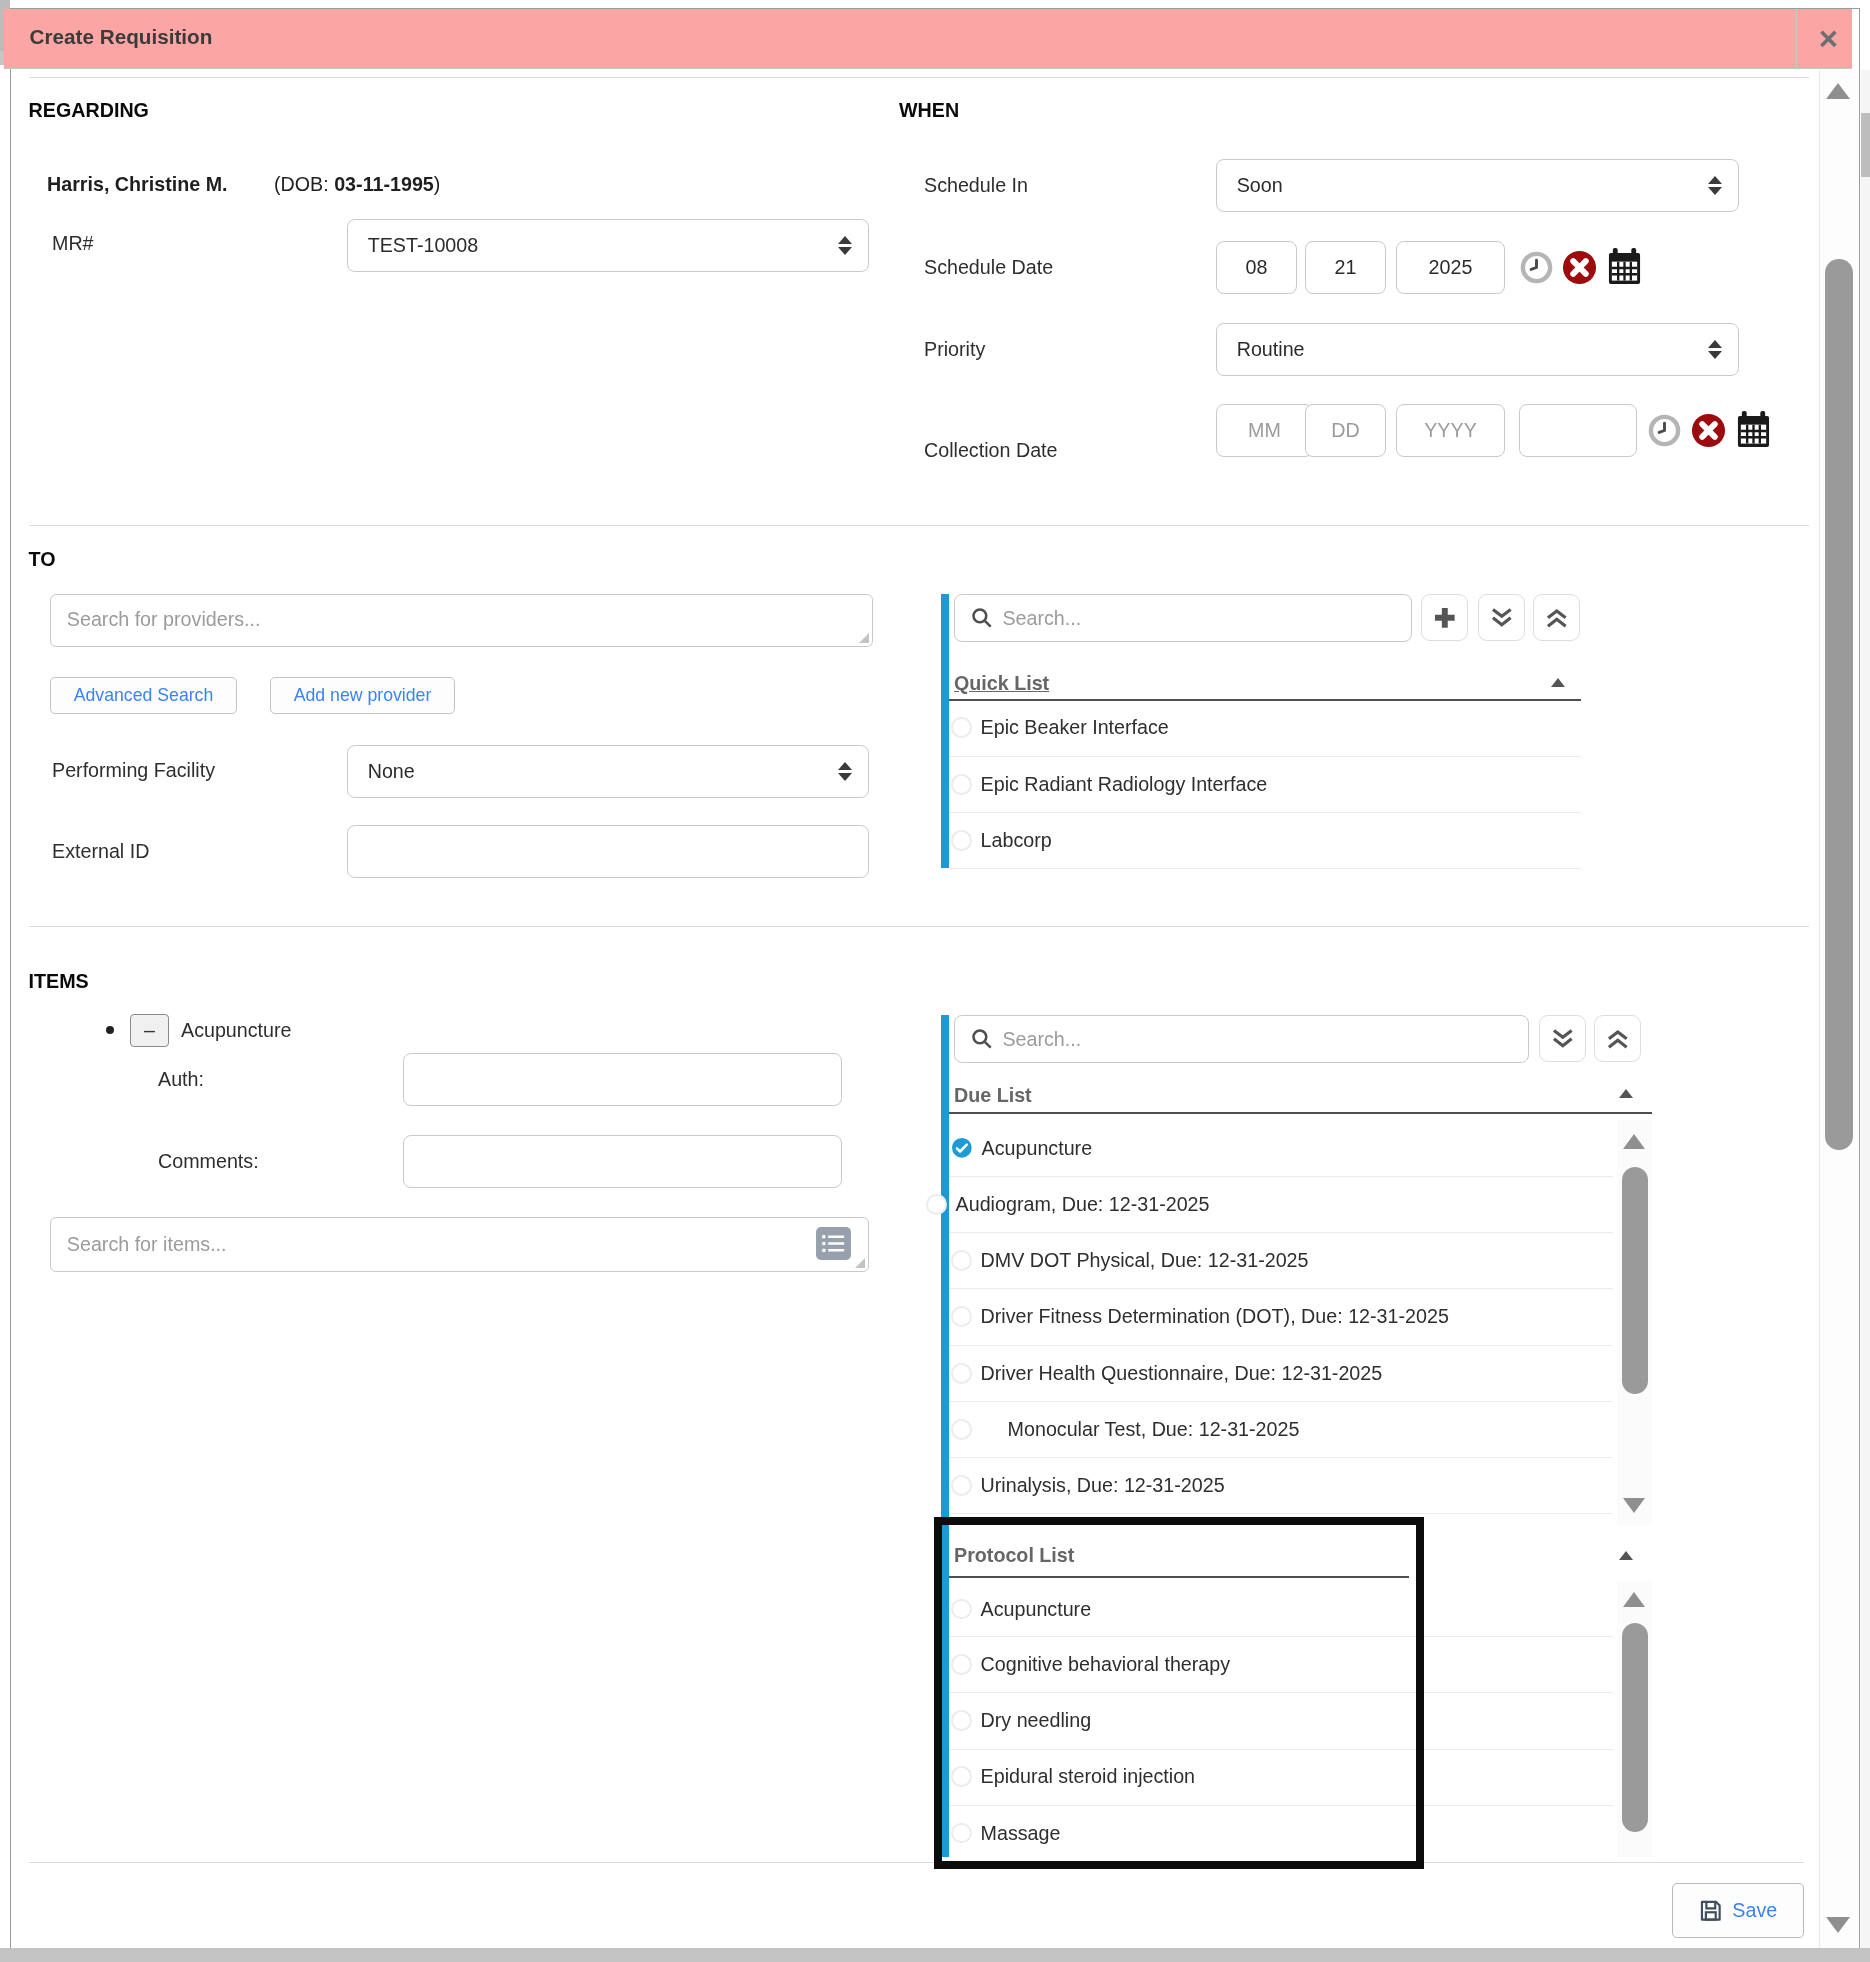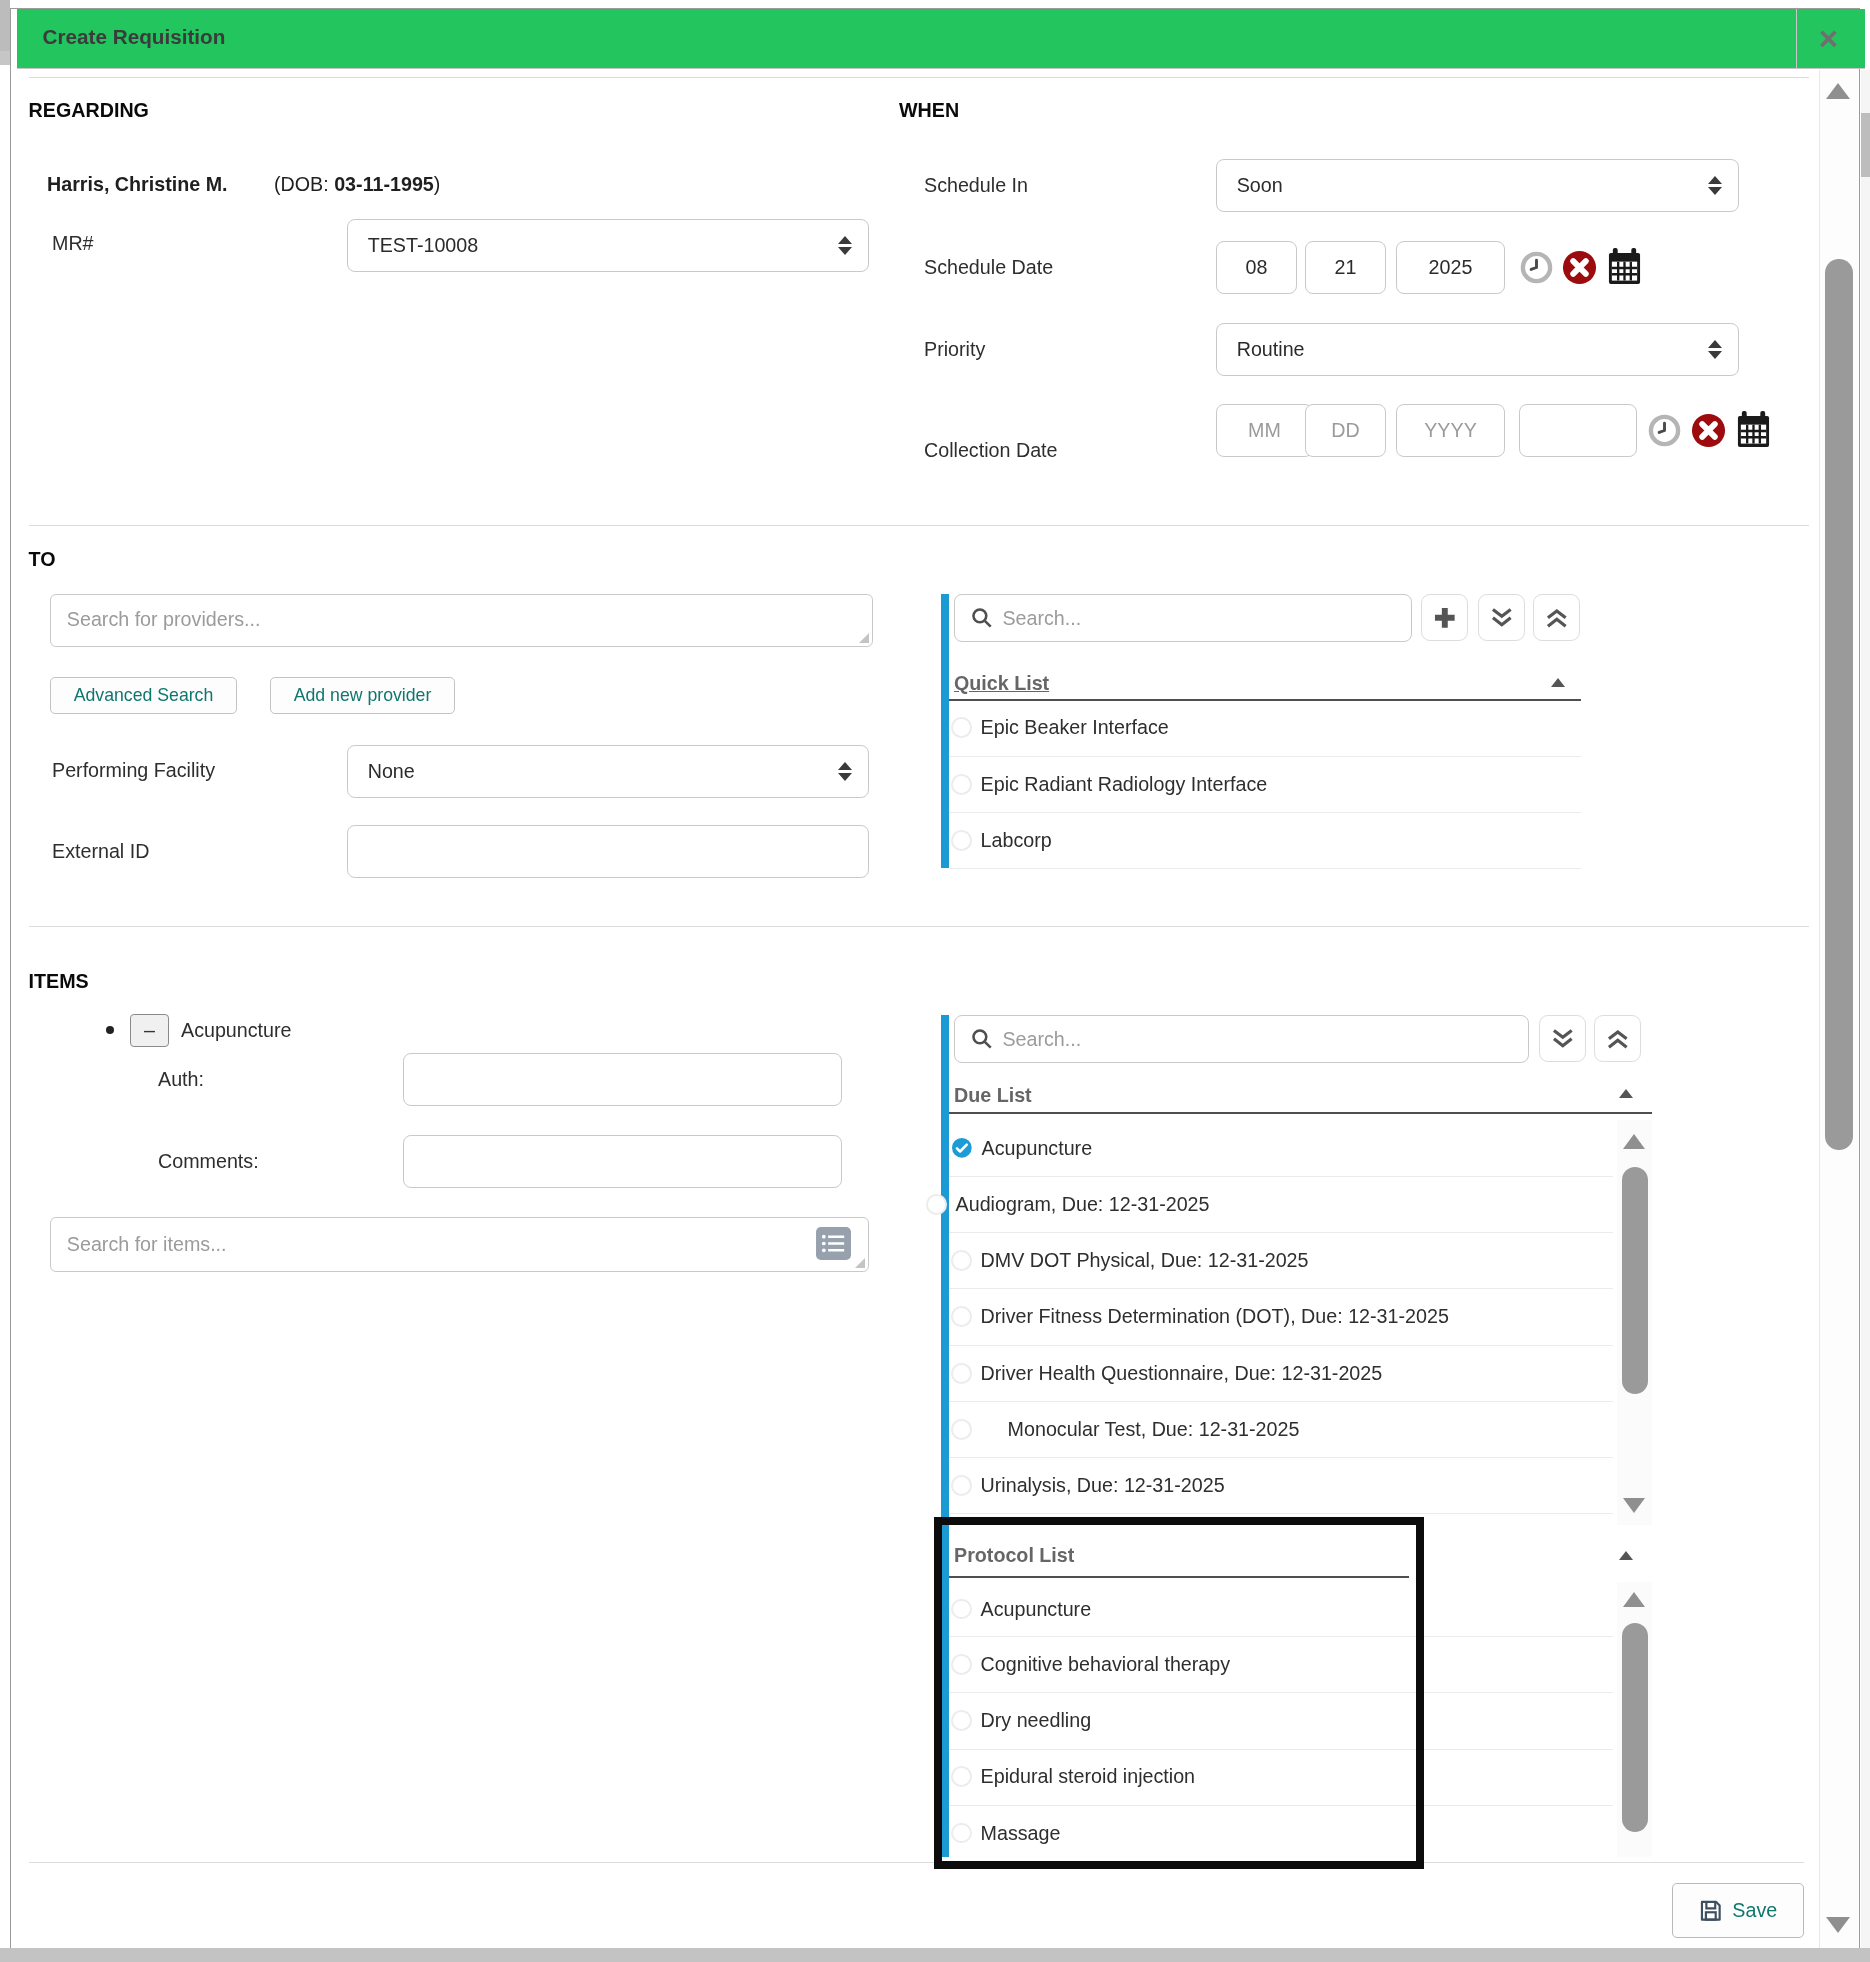--- a/index.html
+++ b/index.html
@@ -11,21 +11,21 @@
   .inp{border:1px solid #c9c9c9;border-radius:7.9px;background:#fff;font-size:19.7px;color:#2b2b2b;
        font-family:"Liberation Sans","DejaVu Sans",sans-serif;padding:0 15.8px;outline:none;}
   .inp::placeholder{color:#9b9b9b;opacity:1;}
   .sel{display:flex;align-items:center;justify-content:space-between;border:1px solid #c9c9c9;
        border-radius:7.9px;background:#fff;font-size:19.7px;color:#2b2b2b;padding:0 15.8px 0 19.7px;}
   .sortArrows{display:inline-flex;flex-direction:column;gap:3.9px;align-items:center;}
   .sortArrows i{display:block;width:0;height:0;border-left:7.9px solid transparent;border-right:7.9px solid transparent;}
   .sortArrows .u{border-bottom:8.9px solid #3a3a3a;}
   .sortArrows .d{border-top:8.9px solid #3a3a3a;}
   .btn{display:flex;align-items:center;justify-content:center;border:1px solid #c3c3c3;border-radius:4.9px;
-       background:#fdfdfd;font-size:17.7px;color:#0f766e;}
+       background:#fdfdfd;font-size:17.7px;color:#3b82f6;}
   .iconbtn{display:flex;align-items:center;justify-content:center;border:1px solid #ddd;border-radius:8.9px;background:#fff;}
   .panelTitle{font-size:19.7px;font-weight:700;color:#666;}
   .caretUp{width:0;height:0;border-left:7.9px solid transparent;border-right:7.9px solid transparent;border-bottom:9.9px solid #555;}
   .listRow{display:flex;align-items:center;font-size:19.7px;color:#2e2e2e;}
   .radioDot{width:16.7px;height:16.7px;border-radius:50%;border:2px solid #ececec;background:#fff;flex:0 0 auto;margin-right:8.9px;}
   .divline{background:#ebebeb;height:1px;}
   .hr{background:#dcdcdc;height:1px;}
   .triUp{width:0;height:0;border-left:12.8px solid transparent;border-right:12.8px solid transparent;border-bottom:16.7px solid #8f8f8f;}
   .triDown{width:0;height:0;border-left:12.8px solid transparent;border-right:12.8px solid transparent;border-top:16.7px solid #8f8f8f;}
   .triUpSm{width:0;height:0;border-left:11.8px solid transparent;border-right:11.8px solid transparent;border-bottom:15.8px solid #8f8f8f;}
@@ -38,21 +38,21 @@
 <body>
 
 <div class="abs" style="left:0;top:28;width:9.9px;height:41px;background:#cfe4f2;"></div>
 <div class="abs" style="left:0;top:150;width:9.9px;height:65px;background:#c6c6c6;"></div>
 <div class="abs" style="left:0;top:255;width:9.9px;height:37px;background:#a9d5ed;"></div>
 <div class="abs" style="left:0;top:293;width:9.9px;height:39px;background:#ededed;"></div>
 <div class="abs" style="left:0;top:800;width:9.9px;height:51px;background:#bcbcbc;"></div>
 
 <div class="abs" style="left:9.9px;top:7.9px;width:1850px;height:1941px;border:1px solid #9b9b9b;background:#fff;"></div>
 
-<div class="abs" style="left:17px;top:8.9px;width:1848px;height:60px;background:#22c55e;border-bottom:1px solid #c6c6c6;display:flex;align-items:center;">
+<div class="abs" style="left:4px;top:8.9px;width:1848px;height:60px;background:#fca5a5;border-bottom:1px solid #c6c6c6;display:flex;align-items:center;">
   <span class="abs hdr" style="left:25.6px;top:15.8px;font-size:20.7px;color:#3b3b3b;">Create Requisition</span>
 </div>
 <div class="abs" style="left:1796px;top:8.9px;width:1px;height:60px;background:#c6c6c6;"></div>
 <div class="abs" style="left:1799px;top:8.9px;width:59px;height:60px;display:flex;align-items:center;justify-content:center;cursor:pointer;">
   <span style="font-size:33px;font-weight:700;color:#6f6f6f;line-height:1;">×</span>
 </div>
 
 <div class="abs hr" style="left:28.6px;top:77px;width:1780px;"></div>
 
 <div class="abs hdr" style="left:28.6px;top:99px;">REGARDING</div>

